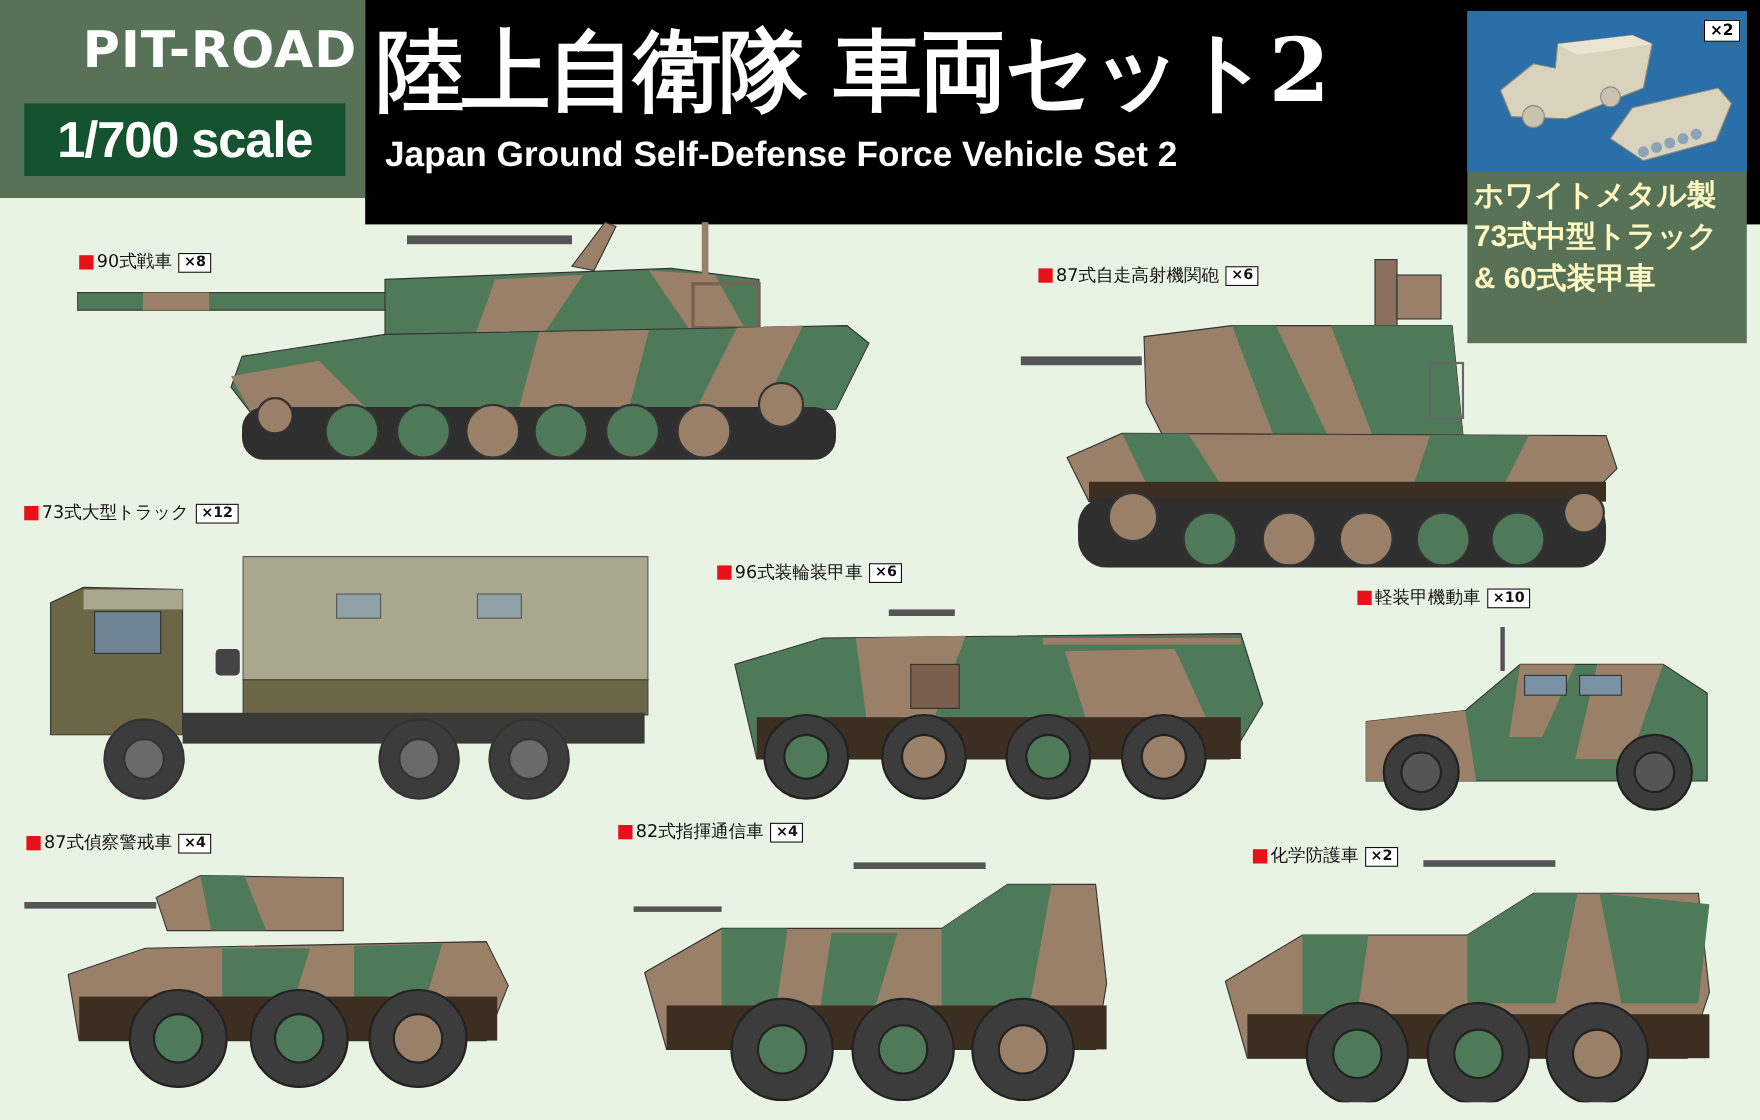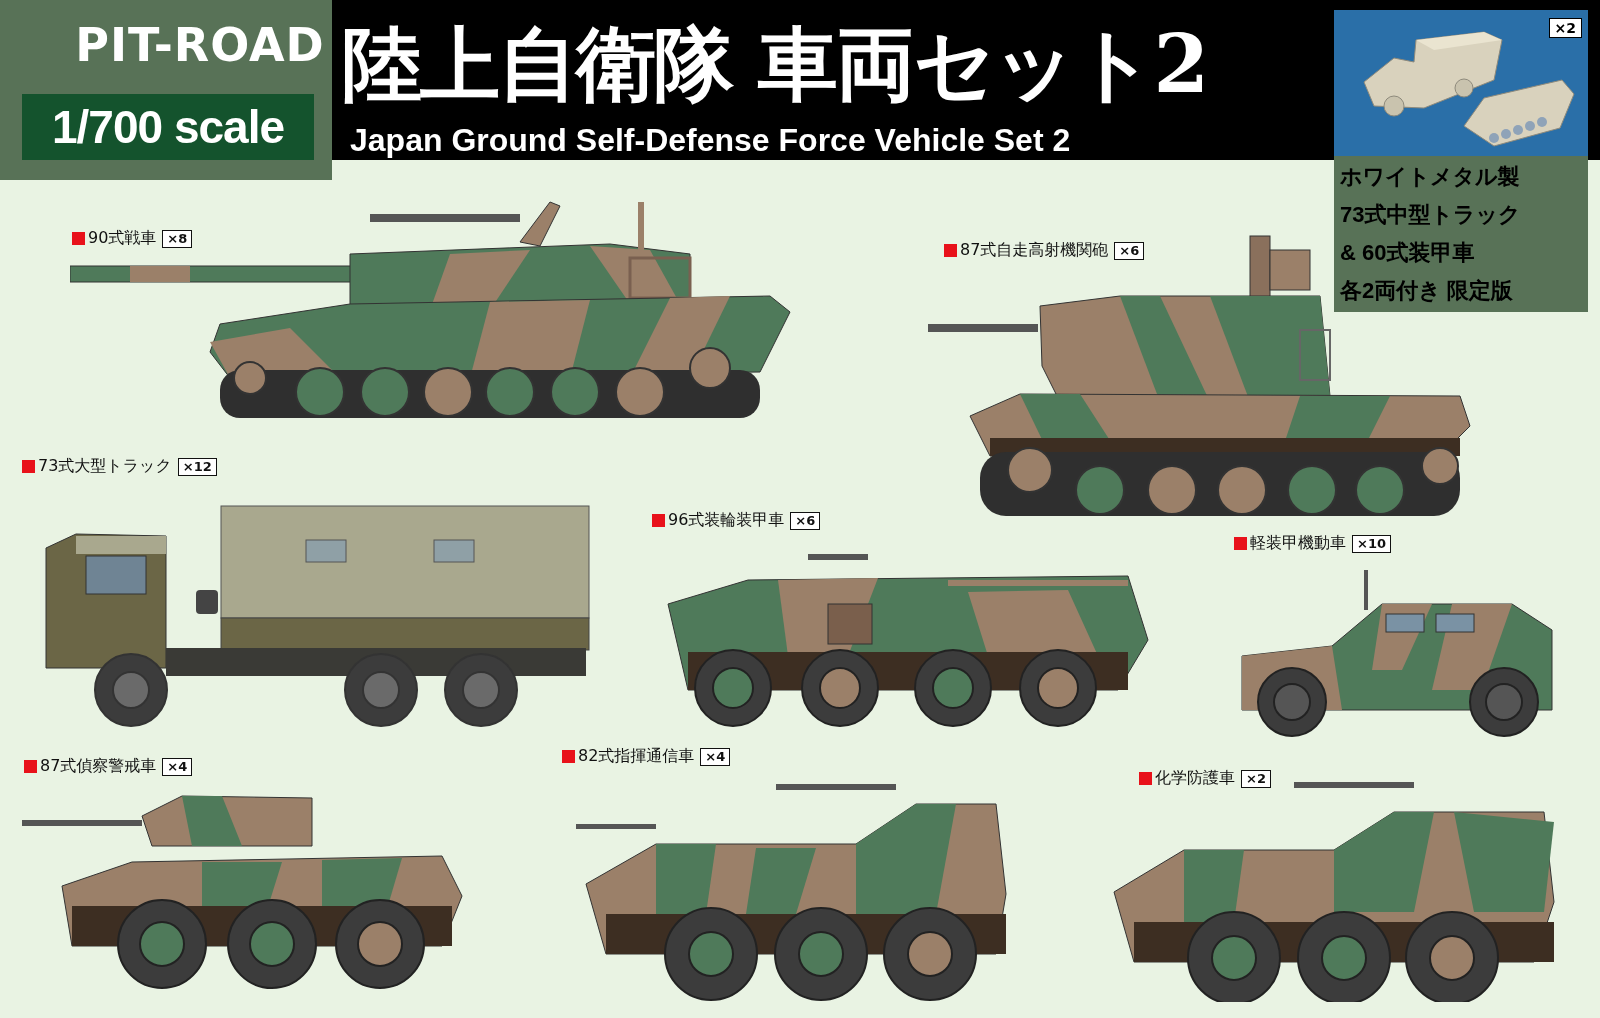--- a/index.html
+++ b/index.html
@@ -1,26 +1,26 @@
 <!DOCTYPE html>
 <html><head>
 <meta charset="utf-8">
 <style>
   html, body { margin:0; padding:0; }
   body { width:1600px; height:1018px; position:relative; overflow:hidden; background:#e9f3e3; font-family:"DejaVu Sans", sans-serif; }
   .brand { position:absolute; left:0; top:0; width:332px; height:180px; background:#587257; }
   .brand-name { position:absolute; left:0; width:400px; top:18px; text-align:center; color:#fff; font-family:"DejaVu Sans", sans-serif; font-weight:bold; font-size:46px; letter-spacing:1px; }
   .scale-box { position:absolute; left:22px; top:94px; width:292px; height:66px; background:#14532d; color:#fff; font-family:"Liberation Sans", sans-serif; font-weight:bold; font-size:46px; text-align:center; line-height:66px; letter-spacing:-1px; }
-  .titlebar { position:absolute; left:332px; top:0; width:1268px; height:160px; background:#000; }
+  .titlebar { position:absolute; left:332px; top:0; width:1268px; height:204px; background:#000; }
   .title-jp { position:absolute; left:10px; top:14px; color:#fff; font-family:"DejaVu Serif", serif; font-weight:bold; font-size:80px; line-height:100px; letter-spacing:-2px; white-space:nowrap; }
   .title-en { position:absolute; left:18px; top:122px; color:#fff; font-family:"Liberation Sans", sans-serif; font-weight:bold; font-size:32px; white-space:nowrap; }
   .bonus { position:absolute; left:1334px; top:10px; width:254px; height:302px; background:#587257; }
   .bonus-photo { position:absolute; left:0; top:0; width:254px; height:146px; background:#2a6fa8; overflow:hidden; }
   .bonus-qty { position:absolute; right:6px; top:8px; background:#fff; color:#000; font-weight:bold; font-size:14px; padding:1px 5px; border:1px solid #000; }
-  .bonus-text { position:absolute; left:6px; top:148px; color:#000000; font-family:"Liberation Sans", sans-serif; font-weight:bold; font-size:22px; line-height:38px; white-space:nowrap; }
+  .bonus-text { position:absolute; left:6px; top:148px; color:#fef9c3; font-family:"Liberation Sans", sans-serif; font-weight:bold; font-size:27px; line-height:38px; white-space:nowrap; }
   .label { position:absolute; display:flex; align-items:center; font-family:"DejaVu Sans", sans-serif; font-size:16px; color:#111; white-space:nowrap; }
   .label .sq { width:13px; height:13px; background:#e8111a; margin-right:3px; display:inline-block; }
   .label .qty { margin-left:6px; border:1.5px solid #111; background:#fff; font-weight:bold; font-size:13px; padding:0 4px; line-height:16px; }
   .vehicle { position:absolute; }
   svg { display:block; }
 </style>
 </head>
 <body>
 
 <div class="brand">
@@ -50,21 +50,20 @@
           <circle cx="196" cy="116" r="5"></circle>
           <circle cx="208" cy="112" r="5"></circle>
         </g>
     </svg>
     <div class="bonus-qty">×2</div>
   </div>
   <div class="bonus-text">
     <div>ホワイトメタル製</div>
     <div>73式中型トラック</div>
     <div>&amp; 60式装甲車</div>
-    <div>各2両付き 限定版</div>
   </div>
 </div>
 
 <div class="label" style="left:72px; top:228px;">
   <span class="sq"></span>
   <span>90式戦車</span>
   <span class="qty">×8</span>
 </div>
 <div class="label" style="left:928px; top:240px;padding-left:16px;">
   <span class="sq"></span>

